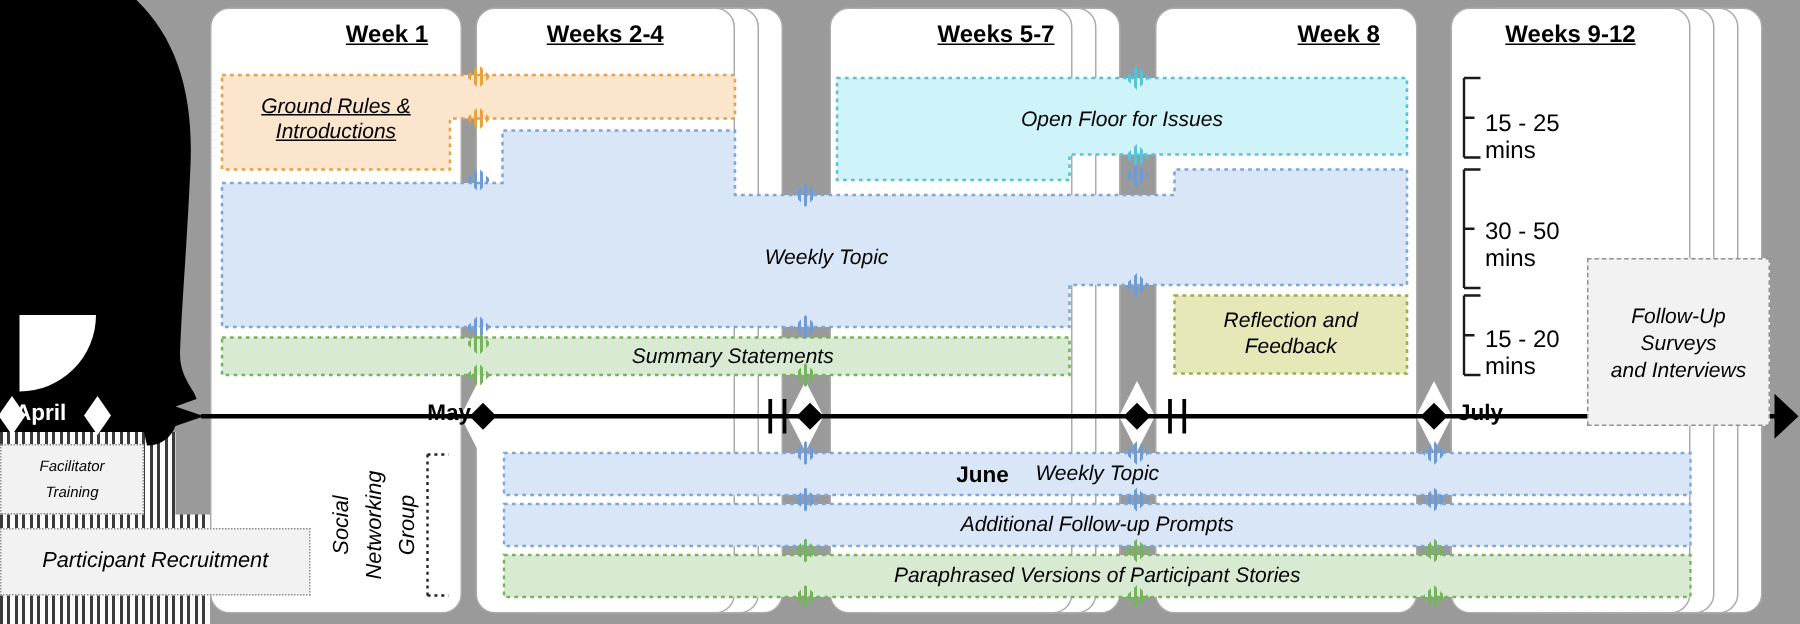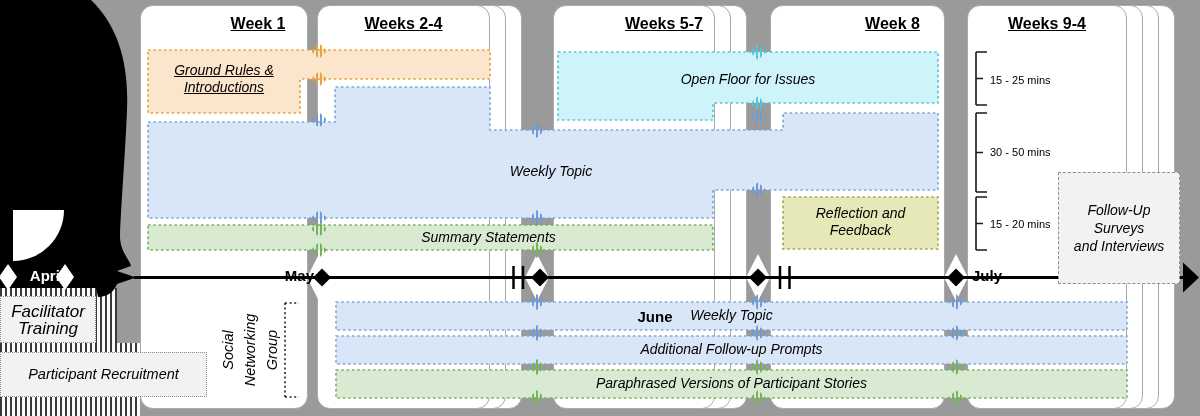--- a/index.html
+++ b/index.html
@@ -5,24 +5,24 @@
   html,body{margin:0;padding:0;background:#9A9A9A;}
   .stage{position:relative;width:1200px;height:416px;background:#9A9A9A;overflow:hidden;
          font-family:"Liberation Sans", sans-serif;color:#000;}
   .card{position:absolute;top:5px;height:404px;background:#fff;border:1.5px solid #ABABAB;
         border-radius:13px;box-sizing:border-box;}
   .hdr{position:absolute;top:15px;font-weight:bold;font-size:16px;text-align:center;
        text-decoration:underline;}
   .lbl{position:absolute;text-align:center;white-space:pre-line;font-style:italic;
        font-size:14px;line-height:17px;}
   .month{position:absolute;top:267px;font-weight:bold;font-size:15px;}
-  .mins{position:absolute;font-size:11px;}
+  .mins{position:absolute;font-size:16px;}
   .graybox{position:absolute;background:#F2F2F2;border:1.5px dotted #8F8F8F;box-sizing:border-box;
        display:flex;align-items:center;justify-content:center;text-align:center;
-       font-style:italic;white-space:pre-line;font-size:17px;line-height:17px;}
+       font-style:italic;white-space:pre-line;font-size:10px;line-height:17px;}
   .dashbox{position:absolute;background:#F2F2F2;border:1.5px dashed #909090;box-sizing:border-box;
        display:flex;align-items:center;justify-content:center;text-align:center;
        font-style:italic;white-space:pre-line;font-size:14px;line-height:18px;}
   .hatch{position:absolute;background:repeating-linear-gradient(90deg,#3a3a3a 0 2px,#fbfbfb 2px 5px);}
   .rot{position:absolute;transform:rotate(-90deg);font-style:italic;font-size:14.5px;
        line-height:22px;text-align:center;white-space:pre-line;}
   .overlay{position:absolute;left:0;top:0;z-index:5;}
   .txt{z-index:6;}
   .white{color:#fff;}
   .z3{z-index:3;}
@@ -132,21 +132,21 @@
       <path d="M976,197 h11 M976,197 v53 M976,250 h11 M976,223.5 h7"></path>
     </g>
 
     <path d="M285,303 h14 M285,303 v94 M285,397 h14" stroke="#222" stroke-width="1.6" stroke-dasharray="2 2.6" fill="none"></path>
   </svg>
 
   <div class="hdr txt" style="left:140px;width:168px;padding-left:34px;">Week 1</div>
   <div class="hdr txt" style="left:317px;width:173px;">Weeks 2-4</div>
   <div class="hdr txt" style="left:583px;width:162px;">Weeks 5-7</div>
   <div class="hdr txt" style="left:770px;width:175px;margin-left:35px;">Week 8</div>
-  <div class="hdr txt" style="left:967px;width:160px;">Weeks 9-4</div>
+  <div class="hdr txt" style="left:967px;width:160px;">Weeks 9-12</div>
 
   <div class="lbl txt" style="left:148px;top:62px;width:152px;text-decoration:underline;">Ground Rules &amp;
 Introductions</div>
   <div class="lbl txt" style="left:558px;top:71px;width:380px;">Open Floor for Issues</div>
   <div class="lbl txt" style="left:451px;top:163px;width:200px;">Weekly Topic</div>
   <div class="lbl txt" style="left:148px;top:229px;width:681px;">Summary Statements</div>
   <div class="lbl txt" style="left:783px;top:205px;width:155px;">Reflection and
 Feedback</div>
 
   <div class="lbl txt" style="left:336px;top:307px;width:791px;">Weekly Topic</div>
@@ -162,18 +162,18 @@
   <div class="mins txt" style="left:990px;top:218px;width:80px;">15 - 20 mins</div>
 
   <div class="graybox txt" style="left:0;top:296px;width:96px;height:47px;">Facilitator
 Training</div>
   <div class="graybox txt" style="left:0;top:352px;width:207px;height:45px;font-size:14.5px;">Participant Recruitment</div>
 
   <div class="dashbox txt" style="left:1058px;top:172px;width:122px;height:112px;">Follow-Up
 Surveys
 and Interviews</div>
 
-  <div class="month white txt" style="left:10px;width:54px;text-align:right;">April</div>
+  <div class="month white txt" style="left:10px;width:54px;text-align:left;">April</div>
   <div class="month txt" style="left:264px;width:50px;text-align:right;">May</div>
   <div class="month txt" style="left:605px;width:100px;text-align:center;margin-top:41px;">June</div>
   <div class="month txt" style="left:972px;width:70px;text-align:left;">July</div>
 
 </div>
 
 </body></html>

